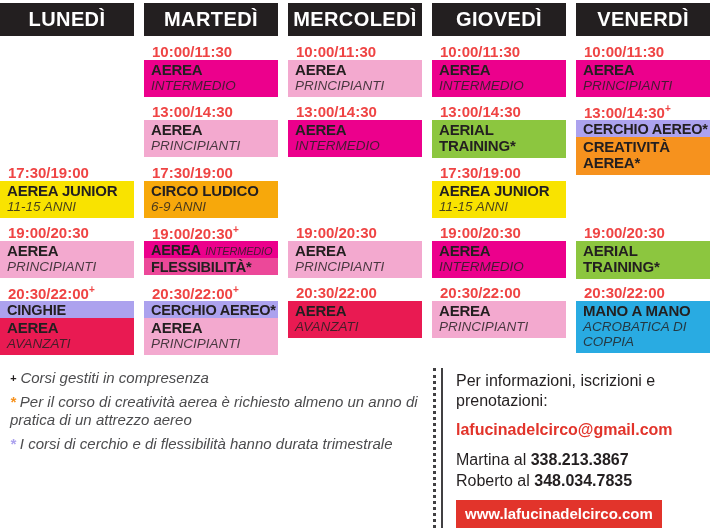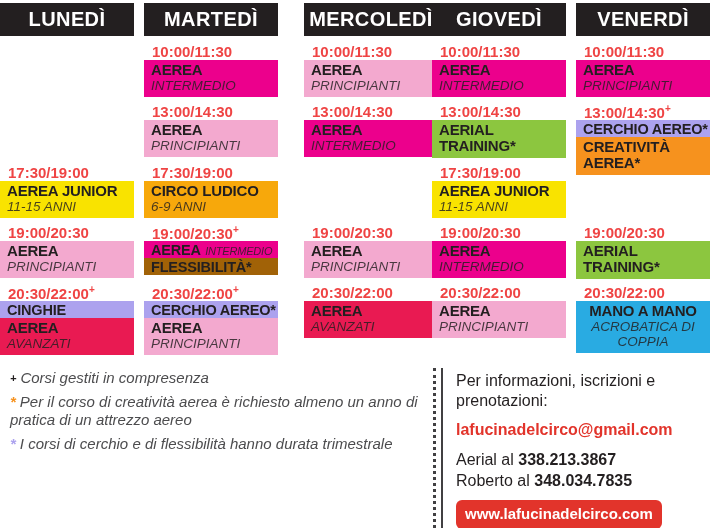--- a/index.html
+++ b/index.html
@@ -18,40 +18,40 @@
   .b-title{font-weight:bold;font-size:15px;line-height:1.08;letter-spacing:-.2px;}
   .bar .b-title{font-size:14.5px;}
   .b-sub{font-style:italic;font-size:13.5px;line-height:1.12;opacity:.82;}
   .inline-sub{font-style:italic;font-size:11px;opacity:.82;letter-spacing:-.2px;}
   .c-magenta{background:#EC008C;}
   .c-pink{background:#F3A9CF;}
   .c-yellow{background:#F9E300;}
   .c-amber{background:#F7A80B;}
   .c-green{background:#8CC63F;}
   .c-lavender{background:#ACA2EE;}
-  .c-purple{background:#a16207;}
+  .c-purple{background:#ec4899;}
   .c-crimson{background:#E91A52;}
-  .c-cyan{background:#29ABE2;text-align:center;}
+  .c-cyan{background:#29ABE2;}
   .c-orange{background:#F6921E;}
   .footnotes{position:absolute;left:10px;top:369px;width:424px;font-style:italic;font-size:15px;
         color:#4C4C4E;line-height:18px;}
   .fn{margin-bottom:6px;}
   .fn .mk{font-weight:bold;margin-right:4px;}
   .mk-plus{color:#231F20;font-size:11px;vertical-align:top;}
   .mk-green{color:#8CC63F;}
   .mk-orange{color:#F6921E;}
   .mk-lavender{color:#ACA2EE;}
   .sep-dots{position:absolute;left:433px;top:368px;height:160px;width:0;border-left:3px dotted #414042;}
   .sep-rule{position:absolute;left:441px;top:368px;height:160px;width:0;border-left:2px solid #414042;}
   .contact{position:absolute;left:456px;top:371px;width:240px;font-size:16px;line-height:20px;color:#231F20;}
   .email{color:#E2342B;font-weight:bold;margin:9px 0;font-size:16px;cursor:pointer;}
   .phone{line-height:21px;}
   .phone b{font-weight:bold;}
   .website{display:inline-block;background:#E2342B;color:#fff;font-weight:bold;font-size:15px;
-        padding:4px 9px 5px;margin-top:9px;cursor:pointer;border-radius:6px;}
+        padding:4px 9px 5px;margin-top:9px;cursor:pointer;}
 </style>
 </head>
 <body>
 
 <div class="page">
 
   <div class="col" style="left:0">
     <div class="day-header"><span>LUNEDÌ</span></div>
     <div class="time" style="top:164px"><span>17:30/19:00</span></div>
     <div class="bgroup" style="top:181px">
@@ -117,21 +117,21 @@
       <div class="block bar c-lavender">
         <span class="b-title">CERCHIO AEREO*</span>
       </div>
       <div class="block c-pink">
         <div class="b-title">AEREA</div>
         <div class="b-sub">PRINCIPIANTI</div>
       </div>
     </div>
   </div>
 
-  <div class="col" style="left:304px">
+  <div class="col" style="left:288px">
     <div class="day-header"><span>MERCOLEDÌ</span></div>
     <div class="time" style="top:43px"><span>10:00/11:30</span></div>
     <div class="bgroup" style="top:60px">
       <div class="block c-pink">
         <div class="b-title">AEREA</div>
         <div class="b-sub">PRINCIPIANTI</div>
       </div>
     </div>
     <div class="time" style="top:103px"><span>13:00/14:30</span></div>
     <div class="bgroup" style="top:120px">
@@ -232,18 +232,18 @@
     <div class="fn"><span class="mk mk-orange">*</span><span>Per il corso di creatività aerea è richiesto almeno un anno di pratica di un attrezzo aereo</span></div>
     <div class="fn"><span class="mk mk-lavender">*</span><span>I corsi di cerchio e di flessibilità hanno durata trimestrale</span></div>
   </div>
 
   <div class="sep-dots"></div>
   <div class="sep-rule"></div>
 
   <div class="contact">
     <div>Per informazioni, iscrizioni e prenotazioni:</div>
     <div class="email">lafucinadelcirco@gmail.com</div>
-    <div class="phone"><span>Aerial al</span> <b>338.213.3867</b></div>
+    <div class="phone"><span>Martina al</span> <b>338.213.3867</b></div>
     <div class="phone"><span>Roberto al</span> <b>348.034.7835</b></div>
     <div class="website">www.lafucinadelcirco.com</div>
   </div>
 
 </div>
 
 </body></html>

